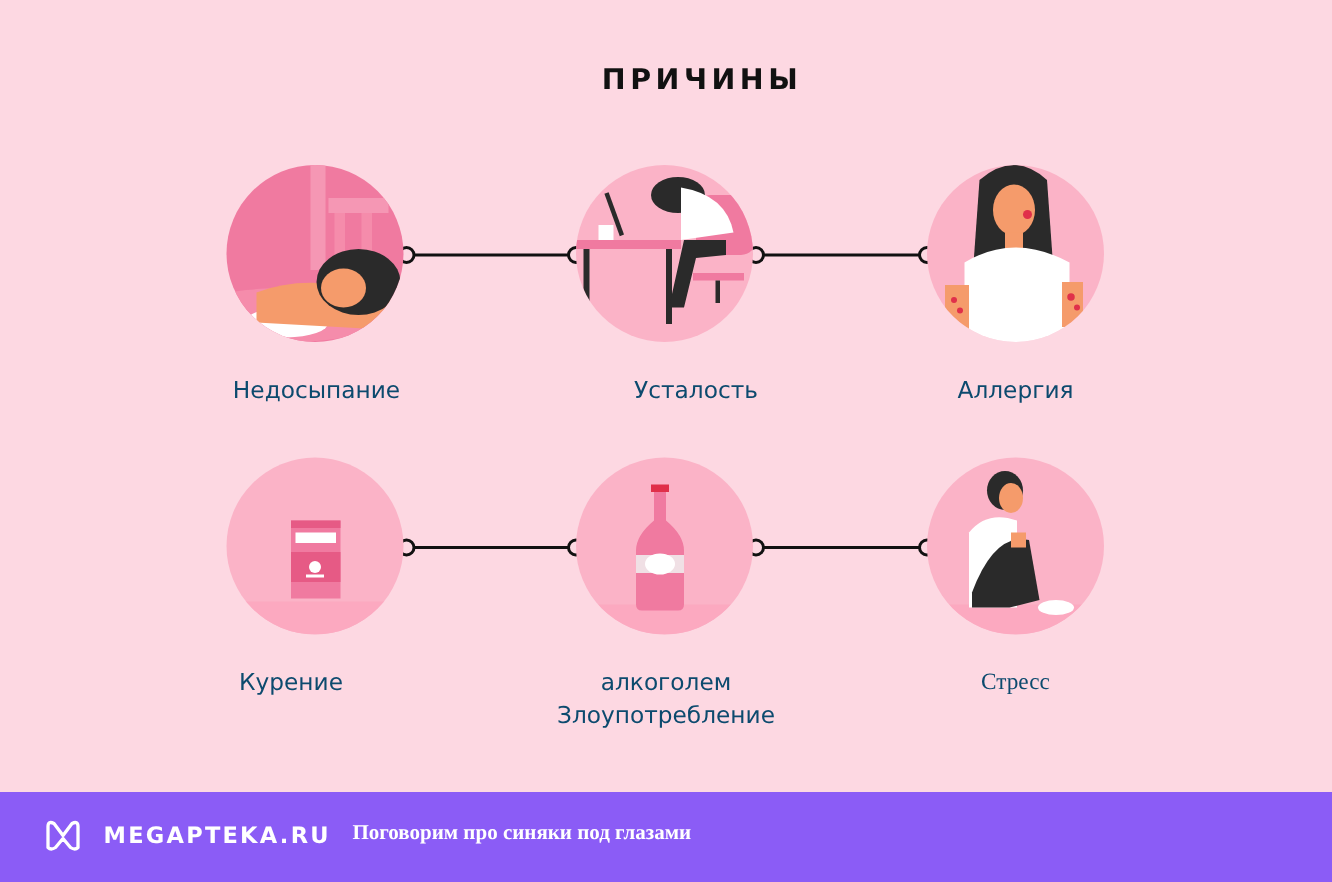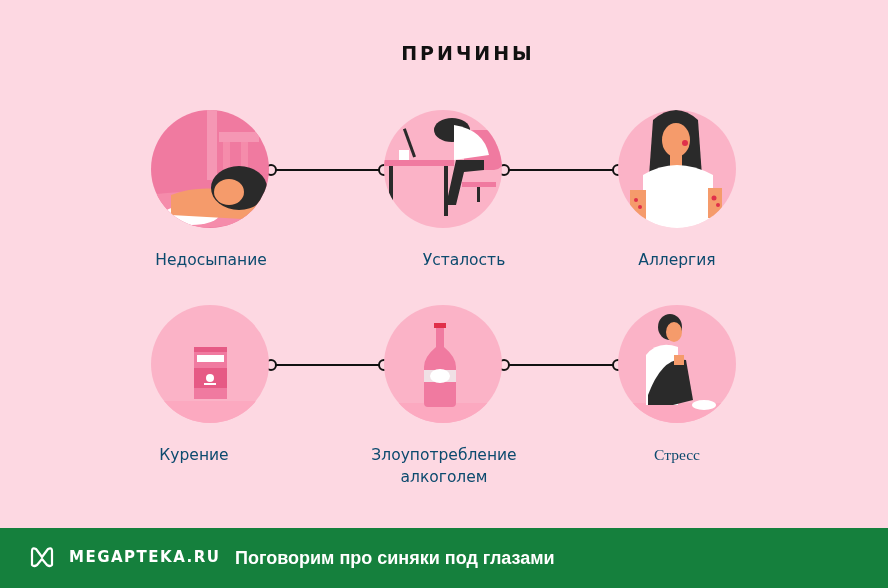--- a/index.html
+++ b/index.html
@@ -25,30 +25,30 @@
     font-size: 15.5px; color: #0c4a6e; line-height: 22px;
     font-family: "DejaVu Sans", sans-serif;
   }
   .conn { position: absolute; height: 2px; background: #111; }
   .node {
     position: absolute; width: 8px; height: 8px; border-radius: 50%;
     border: 2px solid #111; background: #fdd8e2;
   }
   .footer {
     position: absolute; left: 0; top: 528px; width: 888px; height: 60px;
-    background: #15803d; color: #fff;
+    background: #8b5cf6; color: #fff;
   }
   .footer .brand {
     position: absolute; left: 69px; top: 20px; font-weight: 700;
     font-size: 15px; letter-spacing: 1.5px;
     font-family: "DejaVu Sans", sans-serif;
   }
   .footer .tagline {
     position: absolute; left: 235px; top: 20px; font-weight: 700;
-    font-size: 18px; font-family: Liberation Sans, sans-serif;
+    font-size: 14px; font-family: Liberation Serif, serif;
   }
   .footer .logo { position: absolute; left: 28px; top: 17px; }
 </style>
 </head>
 <body>
 
 <div class="title">ПРИЧИНЫ</div>
 
 <div class="conn" style="left:270px; top:169px; width:114px;"></div>
 <div class="node" style="left:265px; top:164px;"></div>
@@ -129,22 +129,22 @@
 <div class="circle" style="left:384px; top:305px; background:#fbb3c7;">
   <svg width="118" height="118" viewBox="0 0 118 118">
     <rect x="0" y="98" width="118" height="20" fill="#fca9c0"></rect>
     <rect x="50" y="18" width="12" height="5" fill="#e0304a"></rect>
     <path d="M52 23 L60 23 L60 42 Q72 52 72 62 L72 98 Q72 102 68 102 L44 102 Q40 102 40 98 L40 62 Q40 52 52 42 Z" fill="#f07aa0"></path>
     <rect x="40" y="65" width="32" height="12" fill="#f0e0e5"></rect>
     <ellipse cx="56" cy="71" rx="10" ry="7" fill="#ffffff"></ellipse>
   </svg>
 </div>
 <div class="label" style="left:344px; top:444px;">
+  <div>алкоголем</div>
   <div>Злоупотребление</div>
-  <div>алкоголем</div>
 </div>
 
 <div class="circle" style="left:618px; top:305px; background:#fbb3c7;">
   <svg width="118" height="118" viewBox="0 0 118 118">
     <rect x="0" y="98" width="118" height="20" fill="#fca9c0"></rect>
     <ellipse cx="52" cy="22" rx="12" ry="13" fill="#2a2a2a"></ellipse>
     <ellipse cx="56" cy="27" rx="8" ry="10" fill="#f59b6b"></ellipse>
     <path d="M28 50 Q40 35 60 42 L60 100 L28 100 Z" fill="#ffffff"></path>
     <path d="M30 90 Q45 50 68 55 L75 95 L55 100 L30 100 Z" fill="#2a2a2a"></path>
     <ellipse cx="86" cy="100" rx="12" ry="5" fill="#ffffff"></ellipse>

